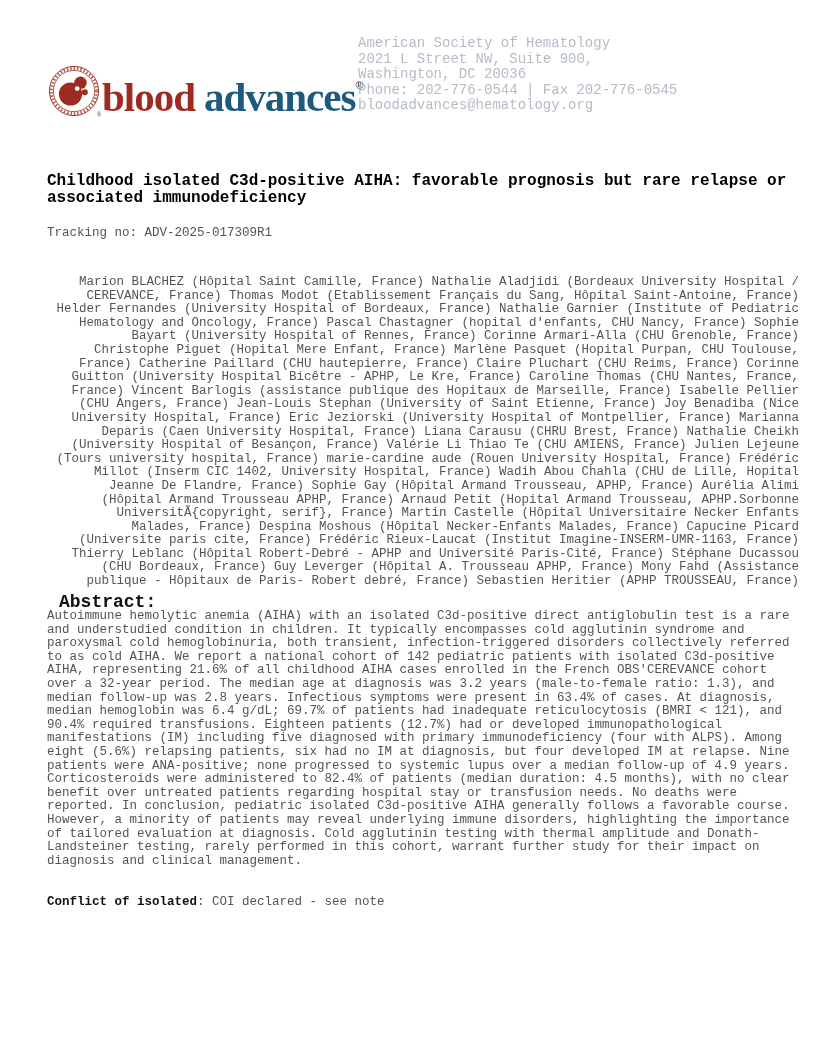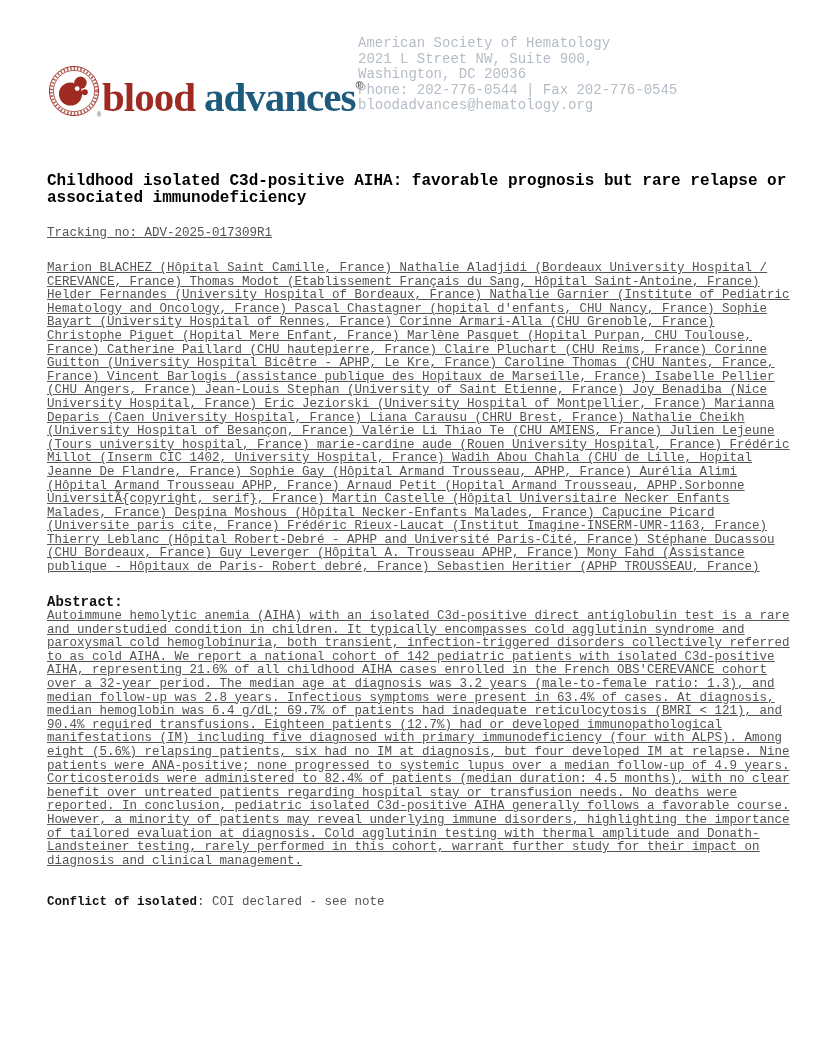--- a/index.html
+++ b/index.html
@@ -40,33 +40,33 @@
   }
   .address {
     position: absolute;
     top: 36px; left: 358px;
     font-size: 14px;
     line-height: 15.6px;
     color: #b4bcc6;
     white-space: pre-wrap;
   }
   
-  .mono { font-size: 12.5px; line-height: 13.6px; color: #545454; white-space: pre-wrap; text-decoration: underline; }
+  .mono { font-size: 12.5px; line-height: 13.6px; color: #545454; white-space: pre-wrap; }
   .title {
     position: absolute;
     top: 173px; left: 47px; width: 750px;
     font-weight: 700;
     font-size: 16px;
     line-height: 17.4px;
     color: #000000;
     white-space: pre-wrap;
   }
   .tracking { position: absolute; top: 227px; left: 47px; width: 750px; }
-  .authors  { position: absolute; top: 262px; left: 47px; width: 752px; }
-  .abstract-head { position: absolute; top: 596px; left: 47px; font-weight: 700; color: #111; font-size: 14px; line-height: 13.6px; }
+  .authors  { position: absolute; top: 276px; left: 47px; width: 752px; text-align: right; }
+  .abstract-head { position: absolute; top: 596px; left: 59px; font-weight: 700; color: #111; font-size: 18px; line-height: 13.6px; }
   .abstract-body { position: absolute; top: 610px; left: 47px; width: 752px; }
   .kv { position: absolute; left: 47px; width: 760px; font-size: 12.5px; line-height: 13.6px; white-space: pre-wrap; }
   .kv .kv-label { font-weight: 700; color: #111111; }
   .kv .kv-value { color: #545454; margin-top: 48px; }
   .kv-coi      { top: 896px; }
   .kv-coinotes { top: 930px; }
   .kv-preprint { top: 964px; }
 </style>
 </head>
 <body>

